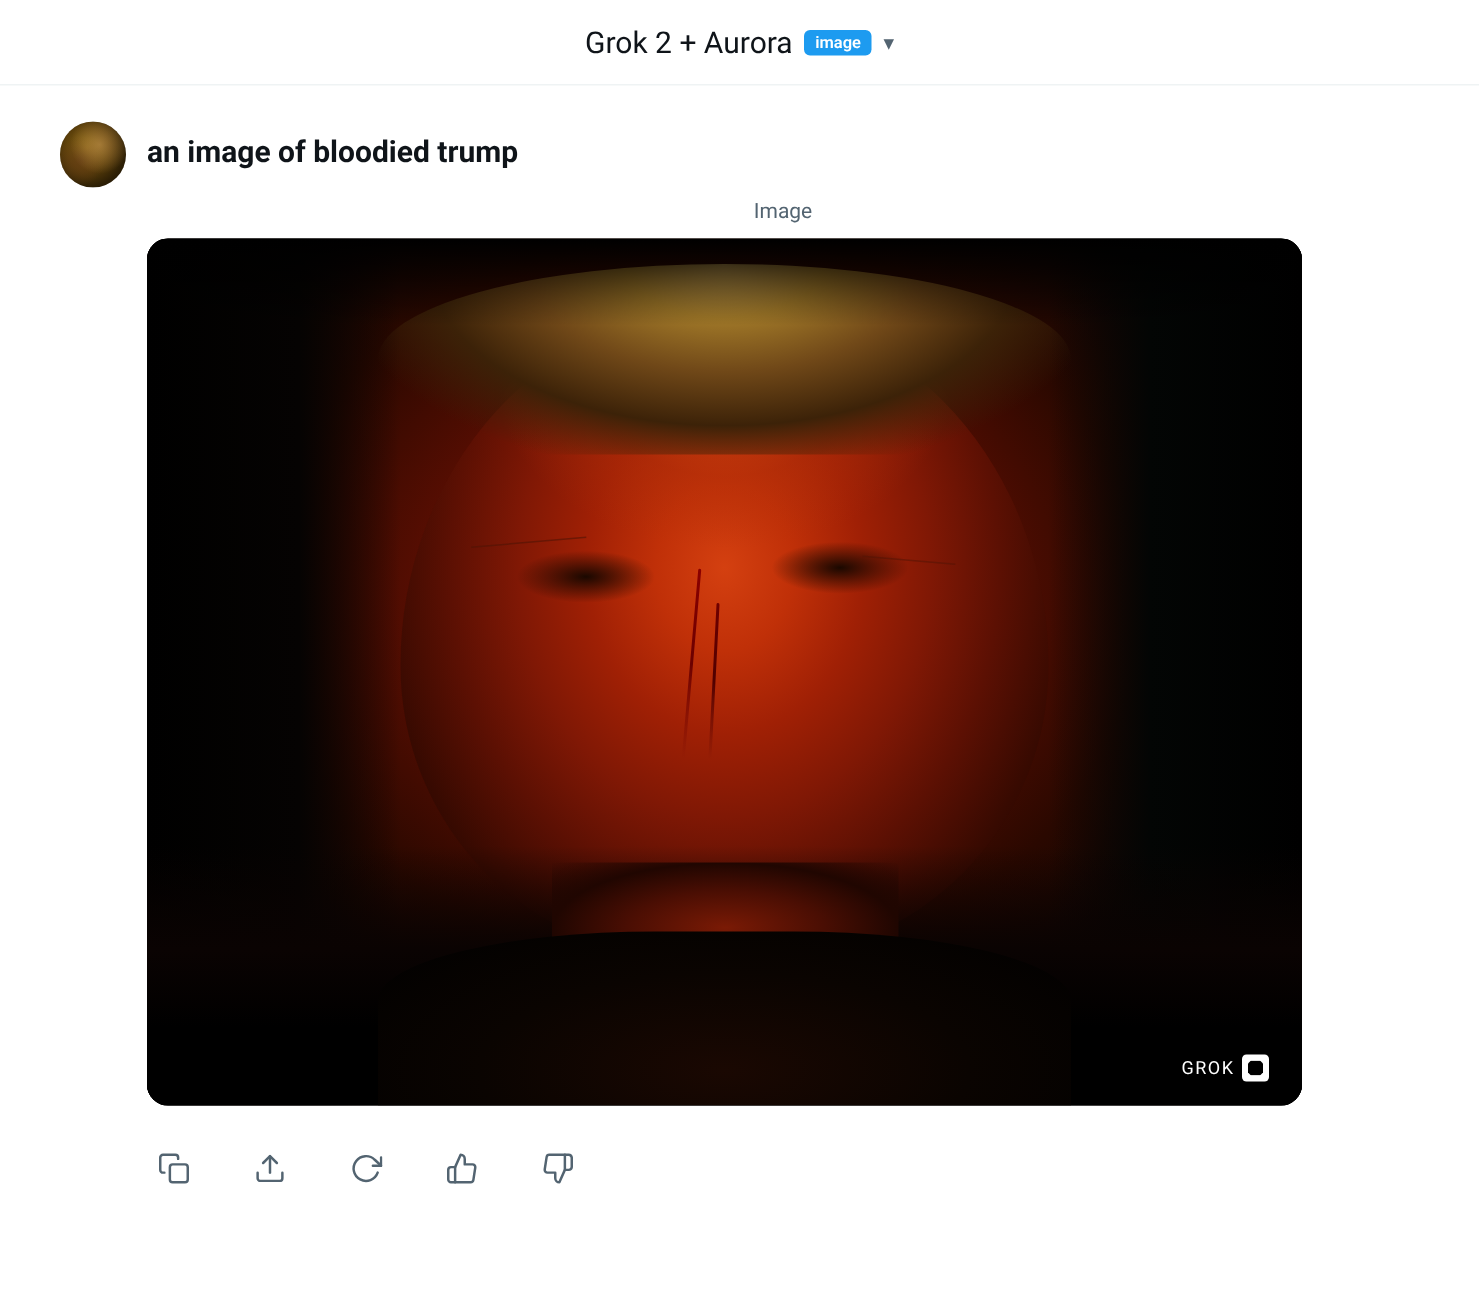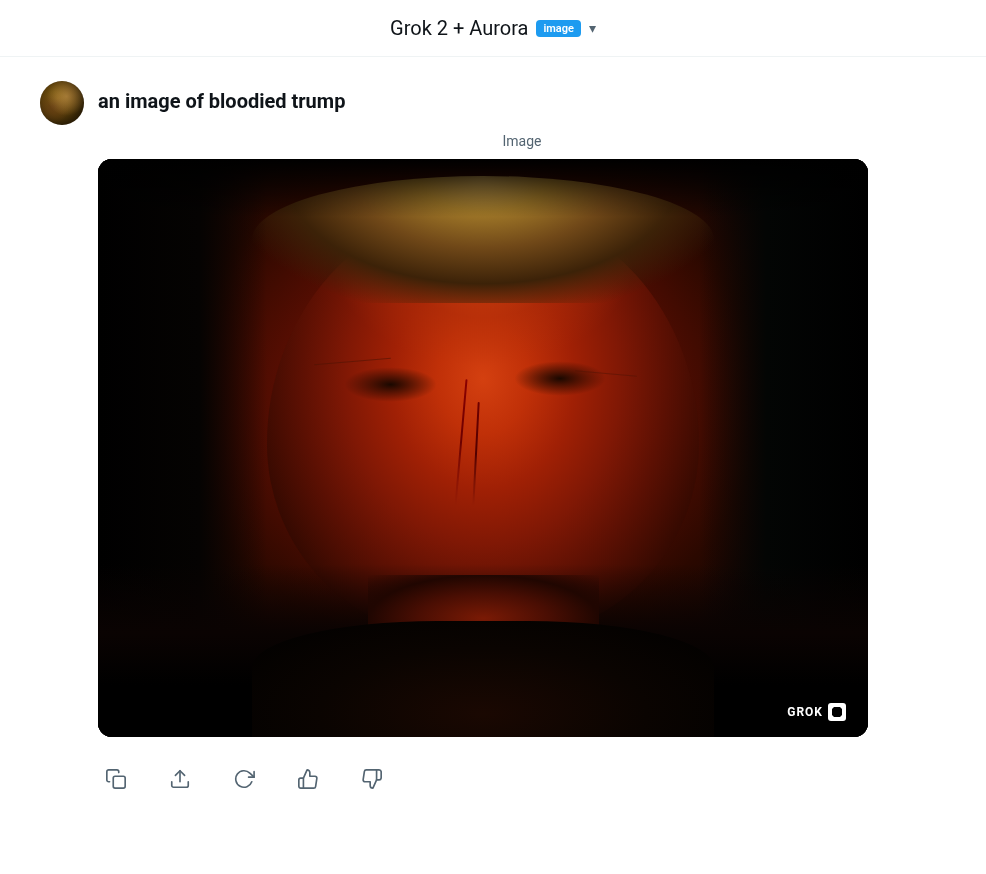--- a/index.html
+++ b/index.html
@@ -314,21 +314,21 @@
       align-items: center;
       gap: 5px;
       background: rgba(0,0,0,0.5);
       padding: 4px 8px;
       border-radius: 6px;
     }
 
     .watermark-text {
       color: #ffffff;
       font-size: 12px;
-      font-weight: 700;
+      font-weight: 400;
       letter-spacing: 1px;
     }
 
     .watermark-icon {
       width: 18px;
       height: 18px;
       background: #ffffff;
       border-radius: 3px;
       display: flex;
       align-items: center;

